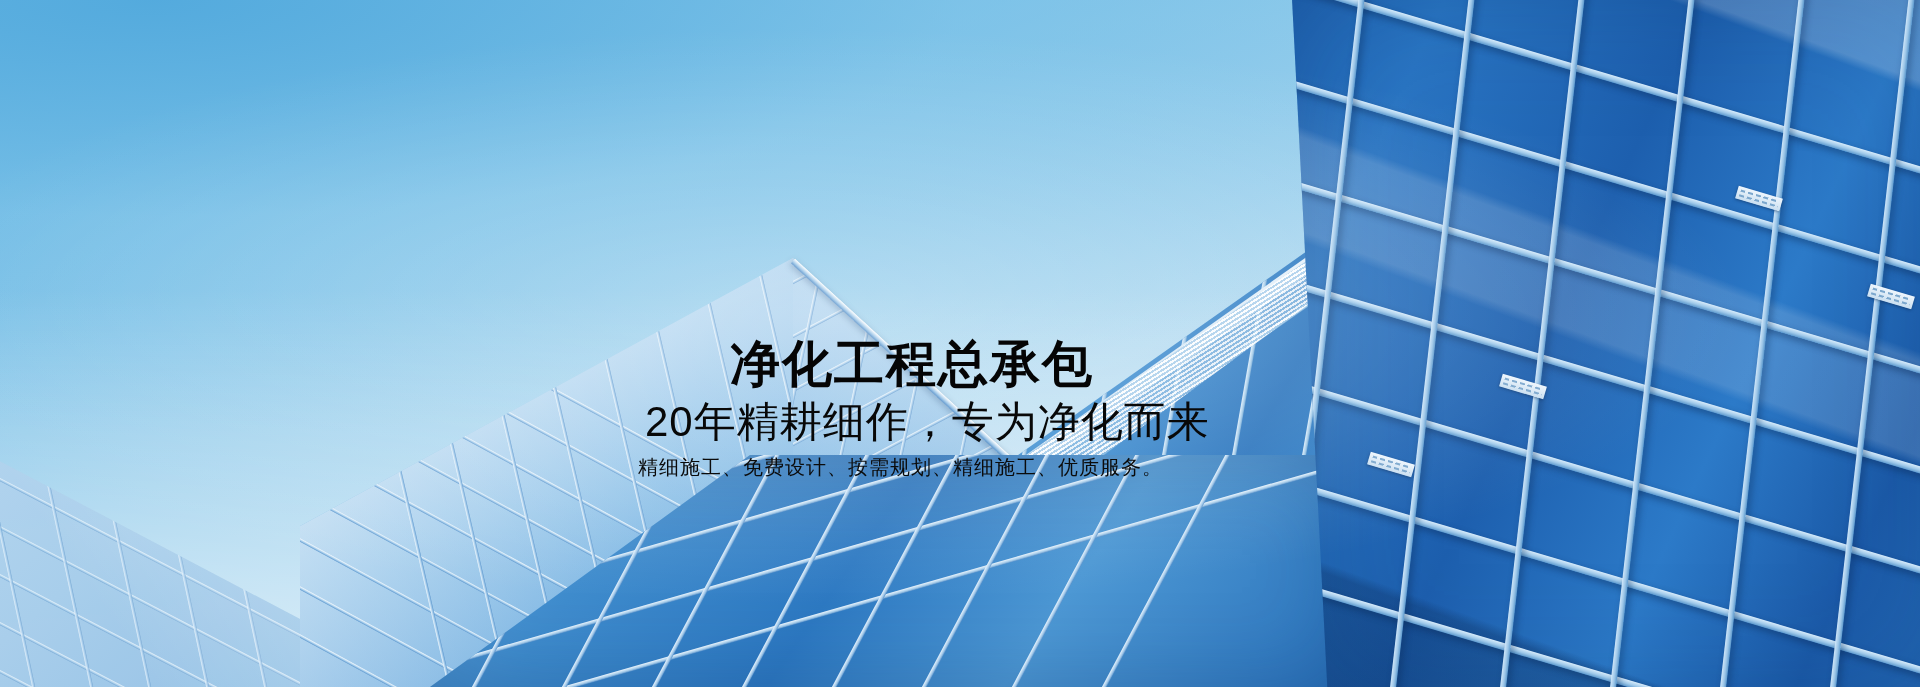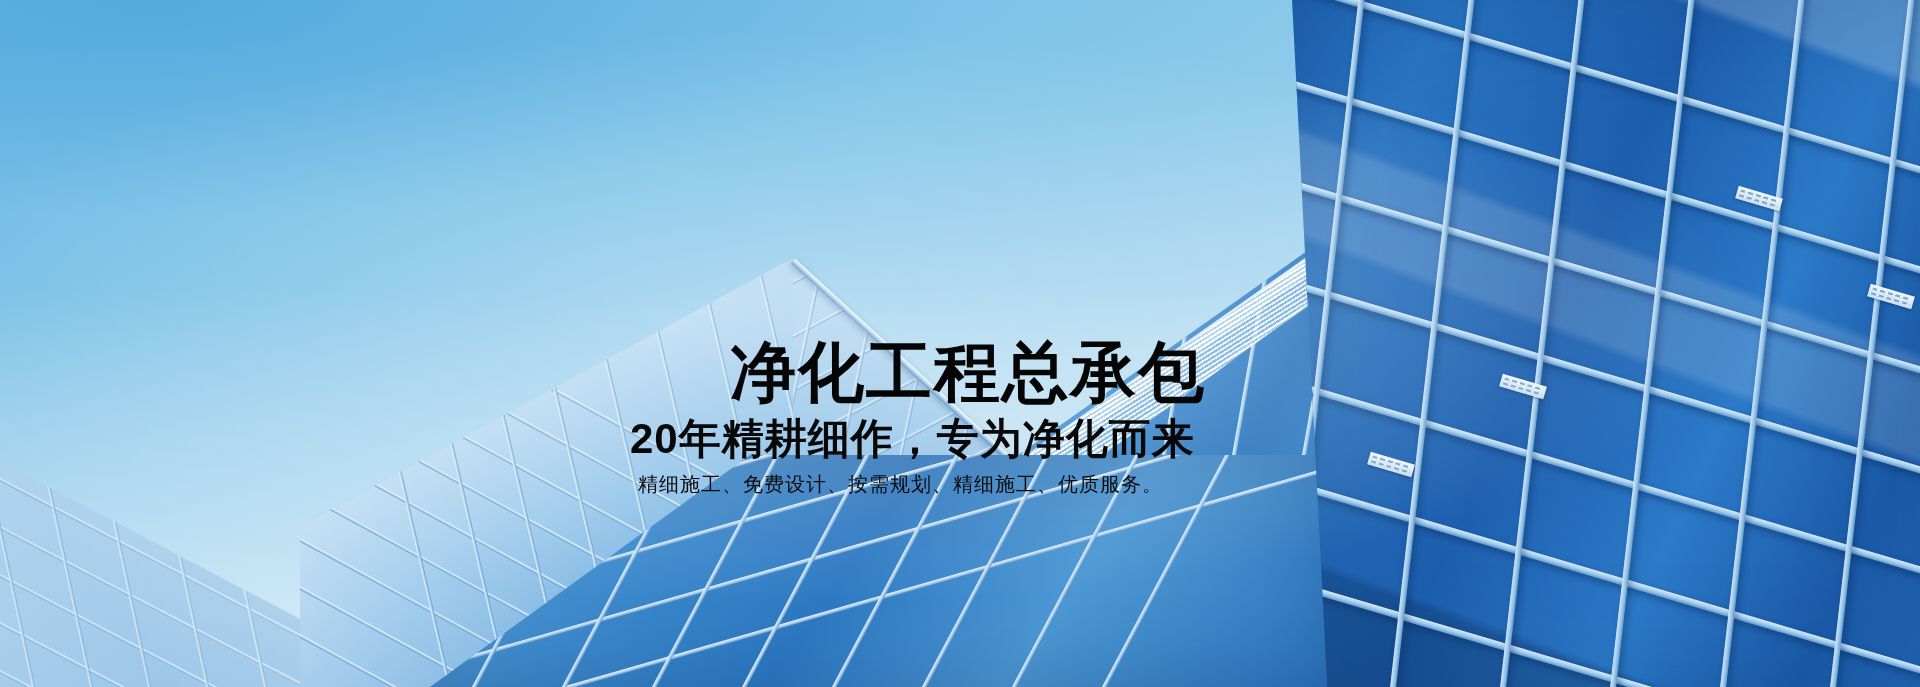--- a/index.html
+++ b/index.html
@@ -185,28 +185,29 @@
     background:radial-gradient(70% 60% at 42% 46%, rgba(255,255,255,.30), rgba(255,255,255,0) 70%);
     pointer-events:none;
   }
 
   
   #copy{
     position:absolute; left:630px; top:338px; width:700px;
     color:#000;
   }
   #headline{
-    font-size:66px; font-weight:bold; line-height:1.06;
+    font-size:50px; font-weight:bold; line-height:1.06;
     letter-spacing:2px; margin-left:100px; color:#050505;
     white-space:nowrap;
   }
   #subheadline{
-    font-size:42px; font-weight:700; line-height:1.1;
+    font-size:42px; font-weight:400; line-height:1.1;
     letter-spacing:1px; margin-top:8px; color:#080808;
     white-space:nowrap;
+    margin-left:15px;
   }
   #tagline{
     font-size:20px; font-weight:400; line-height:1.2;
     letter-spacing:1px; margin-top:10px; margin-left:8px; color:#0b0b0b;
     white-space:nowrap;
   }
 </style>
 </head>
 <body>
 

